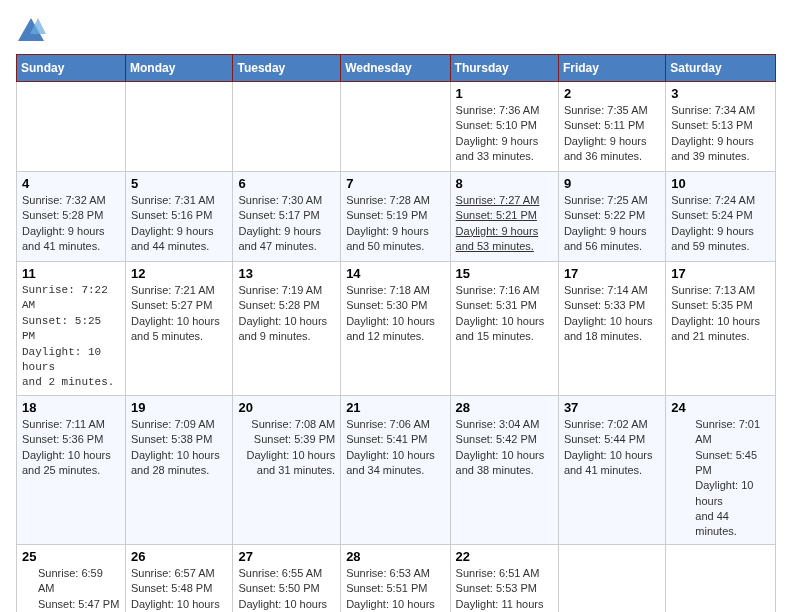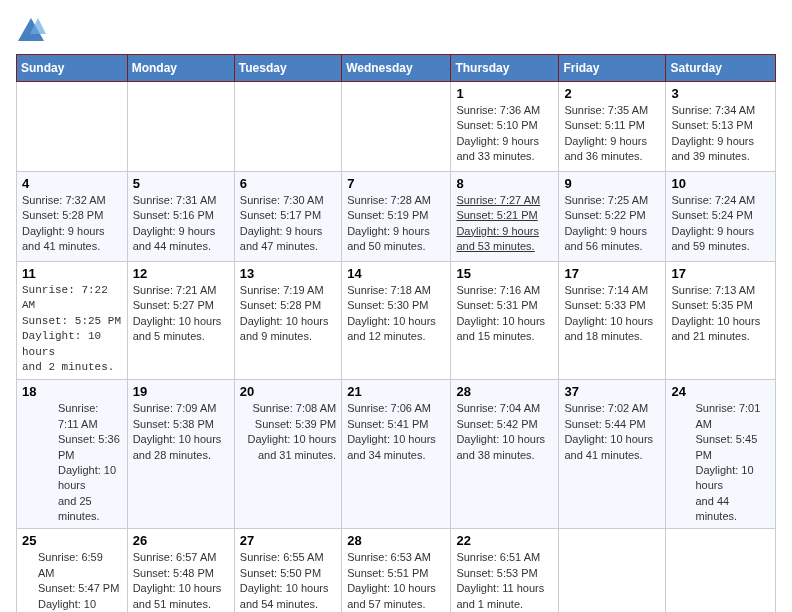--- a/index.html
+++ b/index.html
@@ -254,21 +254,21 @@
           <span class="day-number">17</span>
           <div class="day-info" style="white-space: pre-line;">Sunrise: 7:13 AM
 Sunset: 5:35 PM
 Daylight: 10 hours
 and 21 minutes.</div>
         </td>
       </tr>
       <tr>
         <td>
           <span class="day-number">18</span>
-          <div class="day-info" style="white-space: pre-line; margin-left: 36px;">Sunrise: 7:11 AM
+          <div class="day-info" style="white-space: pre-line;">Sunrise: 7:11 AM
 Sunset: 5:36 PM
 Daylight: 10 hours
 and 25 minutes.</div>
         </td>
         <td>
           <span class="day-number">19</span>
           <div class="day-info" style="white-space: pre-line;">Sunrise: 7:09 AM
 Sunset: 5:38 PM
 Daylight: 10 hours
 and 28 minutes.</div>
@@ -282,21 +282,21 @@
         </td>
         <td>
           <span class="day-number">21</span>
           <div class="day-info" style="white-space: pre-line;">Sunrise: 7:06 AM
 Sunset: 5:41 PM
 Daylight: 10 hours
 and 34 minutes.</div>
         </td>
         <td>
           <span class="day-number">28</span>
-          <div class="day-info" style="white-space: pre-line;">Sunrise: 7:04 AM
+          <div class="day-info" style="white-space: pre-line;">Sunrise: 3:04 AM
 Sunset: 5:42 PM
 Daylight: 10 hours
 and 38 minutes.</div>
         </td>
         <td>
           <span class="day-number">37</span>
           <div class="day-info" style="white-space: pre-line;">Sunrise: 7:02 AM
 Sunset: 5:44 PM
 Daylight: 10 hours
 and 41 minutes.</div>

